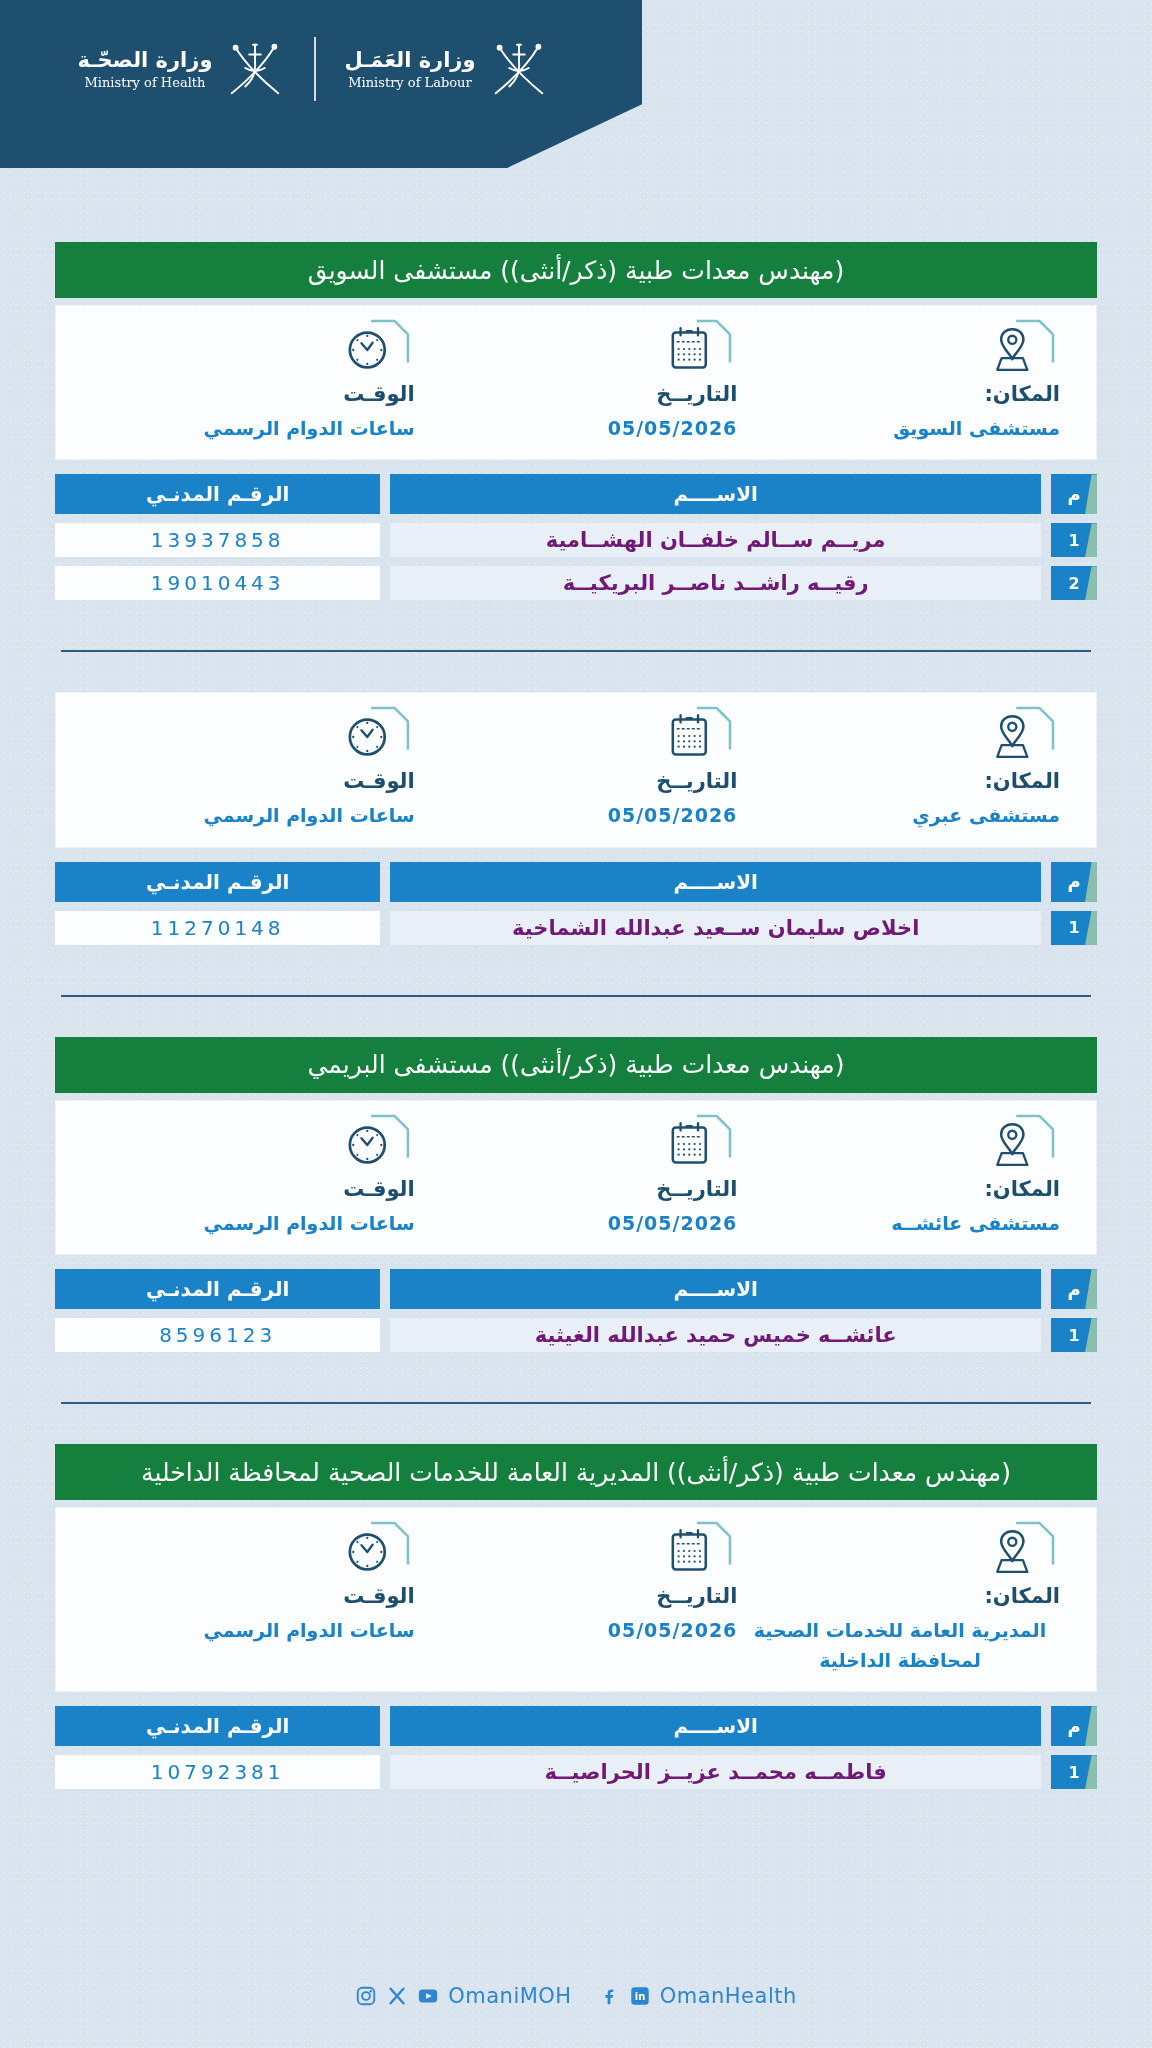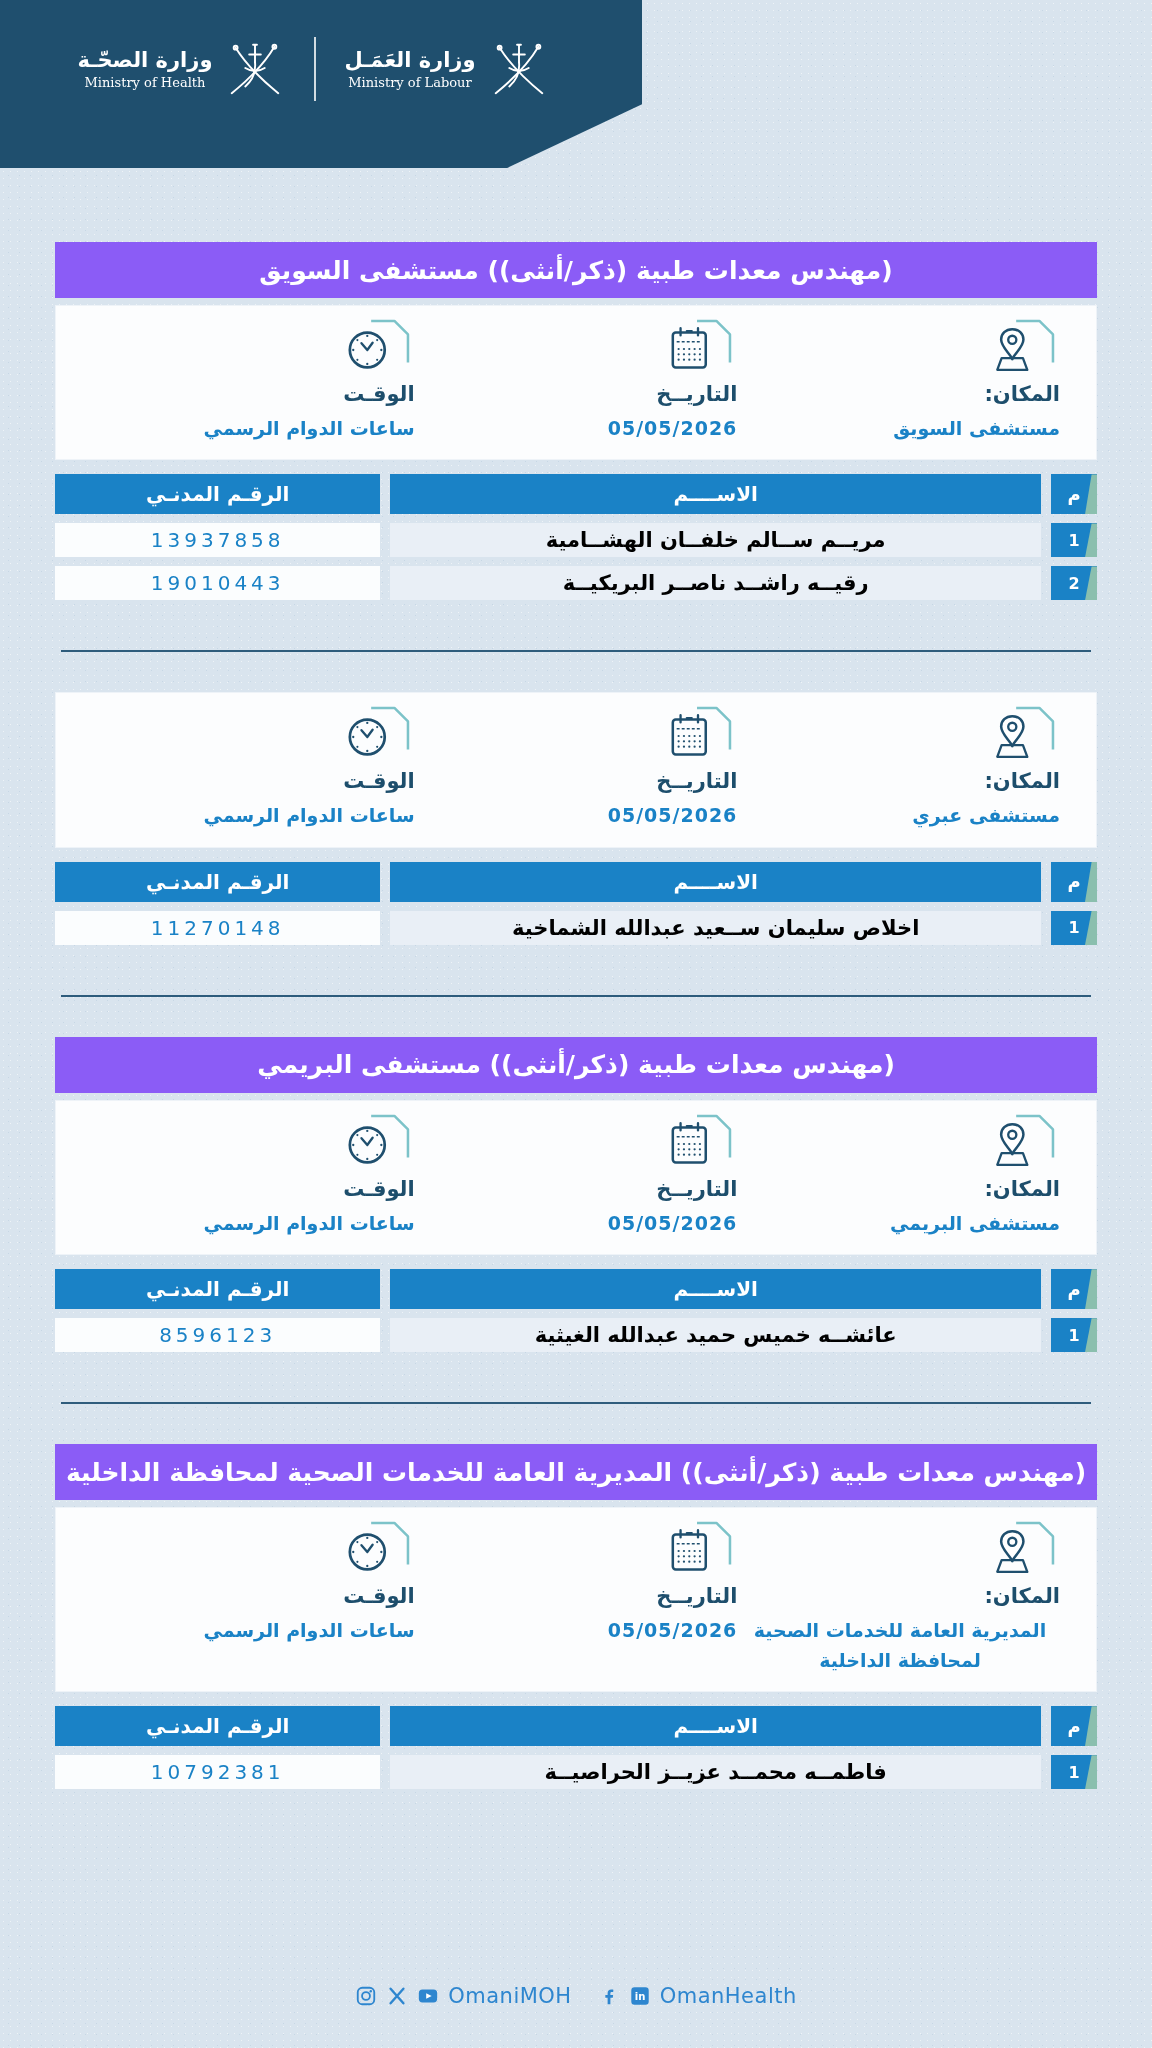--- a/index.html
+++ b/index.html
@@ -30,23 +30,23 @@
   .logo-text .en{ font-size:13px; margin-top:3px; font-family:"DejaVu Serif","Liberation Serif",serif; }
   .emblem svg{ width:62px; height:62px; display:block; }
   .banner-sep{ width:2px; height:64px; background:rgba(255,255,255,.8); }
 
   
   .content{ padding:0 55px; margin-top:74px; flex:0 0 auto; }
   .section .divider{ border-top:2px solid #2e5c7c; margin:50px 6px 40px; }
   .section:first-child .divider{ display:none; }
 
   .title-bar{
-    background:#8b5cf6; color:#fff; height:56px; margin:0 0 7px;
+    background:#15803d; color:#fff; height:56px; margin:0 0 7px;
     display:flex; align-items:center; justify-content:center;
-    font-size:25px; font-weight:bold; direction:rtl; text-align:center;
+    font-size:25px; font-weight:normal; direction:rtl; text-align:center;
   }
 
   .info-card{
     background:#fcfdfe; border:1px solid #eef3f8;
     display:grid; grid-template-columns:1fr 1fr 1fr; direction:rtl;
     padding:12px 36px 16px; min-height:136px;
   }
   .info-col{ display:flex; flex-direction:column; align-items:flex-start; }
   .info-icon svg{ width:78px; height:62px; display:block; }
   .info-label{ color:#1d4e6c; font-weight:bold; font-size:21px; margin-top:2px; }
@@ -67,21 +67,21 @@
   .no-head::after,.no-tab::after{
     content:""; position:absolute; top:0; right:0; height:100%; width:12px;
     background:#8abfae; clip-path:polygon(55% 0,100% 0,100% 100%,0 100%);
   }
   .trow{ height:34px; margin-top:9px; }
   .no-tab{
     position:relative; background:#1a82c6; color:#fff; font-weight:bold; font-size:16px;
     display:flex; align-items:center; justify-content:center;
   }
   .name-cell{
-    background:#e9eff6; color:#000000; font-weight:bold; font-size:21px;
+    background:#e9eff6; color:#701a75; font-weight:bold; font-size:21px;
     display:flex; align-items:center; justify-content:center; text-align:center;
   }
   .civil-cell{
     background:#fbfdfe; color:#1a82c6; font-weight:normal; font-size:20px;
     letter-spacing:4px; direction:ltr;
     display:flex; align-items:center; justify-content:center;
   }
 
   
   .footer{
@@ -322,21 +322,21 @@
       <div class="info-col">
         <span class="info-icon">
           <svg viewBox="0 0 78 64" fill="none">
             <polyline points="34,3 58,3 72,17 72,46" stroke="#7cc3c9" stroke-width="2.6" stroke-linejoin="round"></polyline>
             <path d="M19,41.5 H41 L45.5,53.5 H14.5 Z" stroke="#1f4f6e" stroke-width="2.4" stroke-linejoin="round"></path>
             <path d="M30,11.5 c-6.8,0 -11.5,4.8 -11.5,10.8 c0,7.6 9.2,14.6 11.5,20.2 c2.3,-5.6 11.5,-12.6 11.5,-20.2 c0,-6 -4.7,-10.8 -11.5,-10.8 Z" fill="#ffffff" stroke="#1f4f6e" stroke-width="2.6" stroke-linejoin="round"></path>
             <circle cx="30" cy="22.5" r="4.2" fill="#ffffff" stroke="#1f4f6e" stroke-width="2.4"></circle>
           </svg>
         </span>
         <div class="info-label">المكان:</div>
-        <div class="info-value">مستشفى البريمي</div>
+        <div class="info-value">مستشفى عائشــه</div>
       </div>
 
       <div class="info-col">
         <span class="info-icon">
           <svg viewBox="0 0 78 64" fill="none">
             <polyline points="38,3 58,3 72,17 72,46" stroke="#7cc3c9" stroke-width="2.6" stroke-linejoin="round"></polyline>
             <rect x="13" y="15" width="34" height="36" rx="3" stroke="#1f4f6e" stroke-width="2.6"></rect>
             <path d="M21,10.5 v7.5 M39,10.5 v7.5 M27.5,13.5 h5" stroke="#1f4f6e" stroke-width="2.4" stroke-linecap="round"></path>
             <path d="M17,24.5 h26" stroke="#1f4f6e" stroke-width="1.6" stroke-dasharray="3 2.2"></path>
             <g fill="#1f4f6e">

